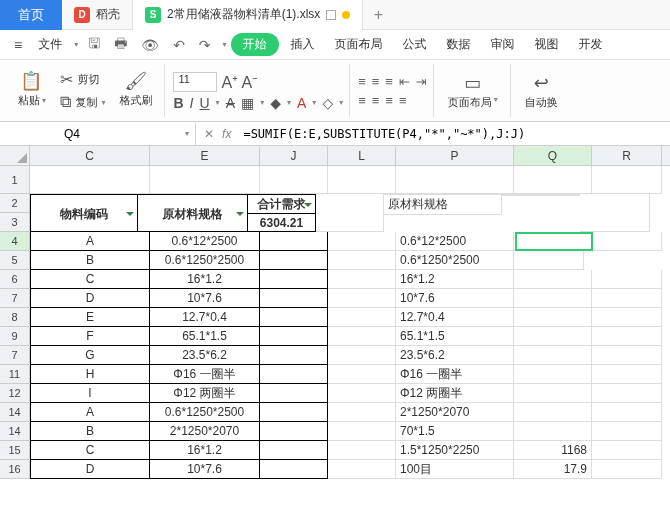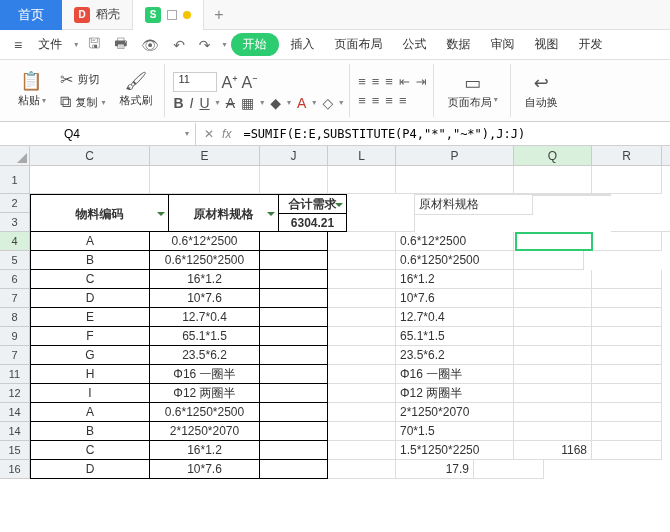--- a/index.html
+++ b/index.html
@@ -88,20 +88,21 @@
 <body>
 
 <div class="titlebar">
   <div class="tab-home">首页</div>
   <div class="tab">
     <span class="doc-icon-red">D</span>
     <span>稻壳</span>
   </div>
   <div class="tab active">
     <span class="doc-icon-green">S</span>
+    <span>2常用储液器物料清单(1).xlsx</span>
     <span class="min-square"></span>
     <span class="dot-y"></span>
   </div>
   <div class="newtab">+</div>
 </div>
 
 <div class="menubar">
   <span class="ham">≡</span>
   <span class="menu-item">文件</span>
   <span class="dd-arrow">▾</span>
@@ -251,21 +252,21 @@
       <div class="row tall">
         <div class="cell c-C" style="width: 120px;"></div>
         <div class="cell c-E" style="width: 110px;"></div>
         <div class="cell c-J" style="width: 68px;"></div>
         <div class="cell c-L" style="width: 68px;"></div>
         <div class="cell c-P" style="width: 118px;"></div>
         <div class="cell c-Q" style="width: 78px;"></div>
         <div class="cell c-R" style="width: 70px;"></div>
       </div>
       <div class="row" style="height: 38px;">
-        <div class="cell c-C bold center bthick-l bthick-t bthin filter" style="width: 139px; height: 38px; line-height: 38px;">物料编码</div>
+        <div class="cell c-C bold center bthick-l bthick-t bthin filter" style="width: 108px; height: 38px; line-height: 38px;">物料编码</div>
         <div class="cell c-E bold center bthick-t bthin filter" style="width: 110px; height: 38px; line-height: 38px;">原材料规格</div>
         <div style="width: 68px; display: flex; flex-direction: column;">
           <div class="cell c-J bold center bthick-t bthin bthick-r filter" style="width: 68px;">合计需求</div>
           <div class="cell c-J bold center bthin bthick-r" style="width: 68px;">6304.21</div>
         </div>
         <div class="cell c-L" style="width: 68px; height: 38px;"></div>
         <div style="width: 118px; display: flex; flex-direction: column;">
           <div class="cell c-P" style="width: 118px;"></div>
           <div class="cell c-P" style="width: 118px;">原材料规格</div>
         </div>
@@ -380,19 +381,20 @@
         <div class="cell c-L" style="width: 68px;"></div>
         <div class="cell c-P" style="width: 118px;">1.5*1250*2250</div>
         <div class="cell c-Q right" style="width: 78px;">1168</div>
         <div class="cell c-R" style="width: 70px;"></div>
       </div>
       <div class="row">
         <div class="cell c-C center bthin bthick-l bthick-b" style="width: 120px;">D</div>
         <div class="cell c-E center bthin bthick-b" style="width: 110px;">10*7.6</div>
         <div class="cell c-J bthin bthick-r bthick-b" style="width: 68px;"></div>
         <div class="cell c-L" style="width: 68px;"></div>
+        <div class="cell c-P" style="width: 118px;">100目</div>
         <div class="cell c-Q right" style="width: 78px;">17.9</div>
         <div class="cell c-R" style="width: 70px;"></div>
       </div>
     </div>
 
   <div class="selcell" style="left:515px;top:86px;width:78px;height:19px"></div>
 </div>
 
 </body></html>

